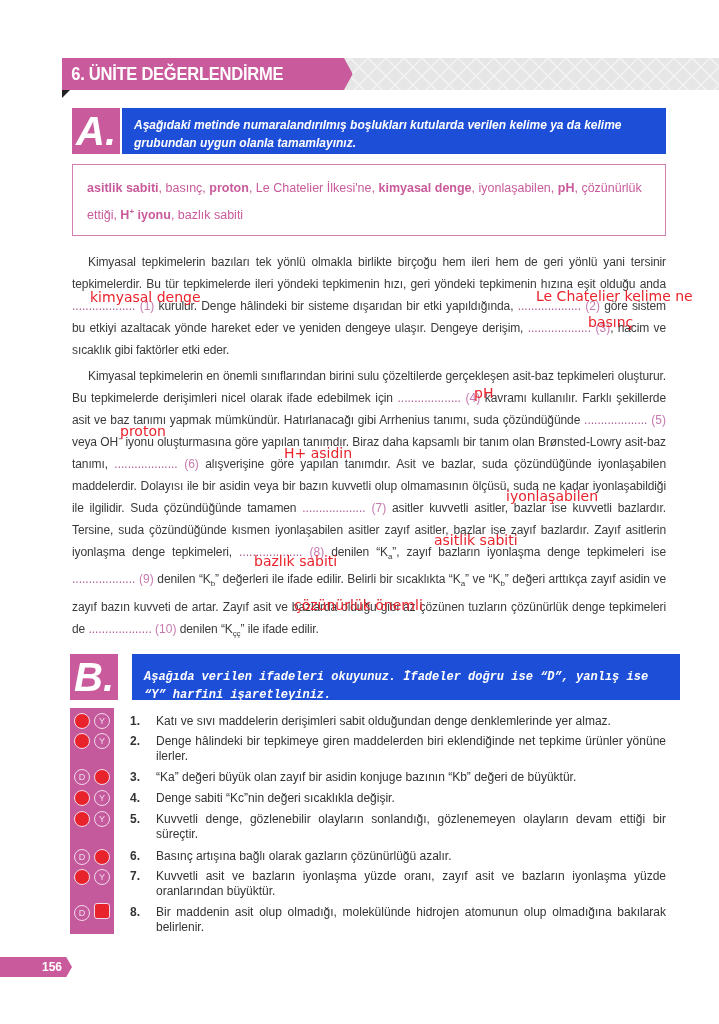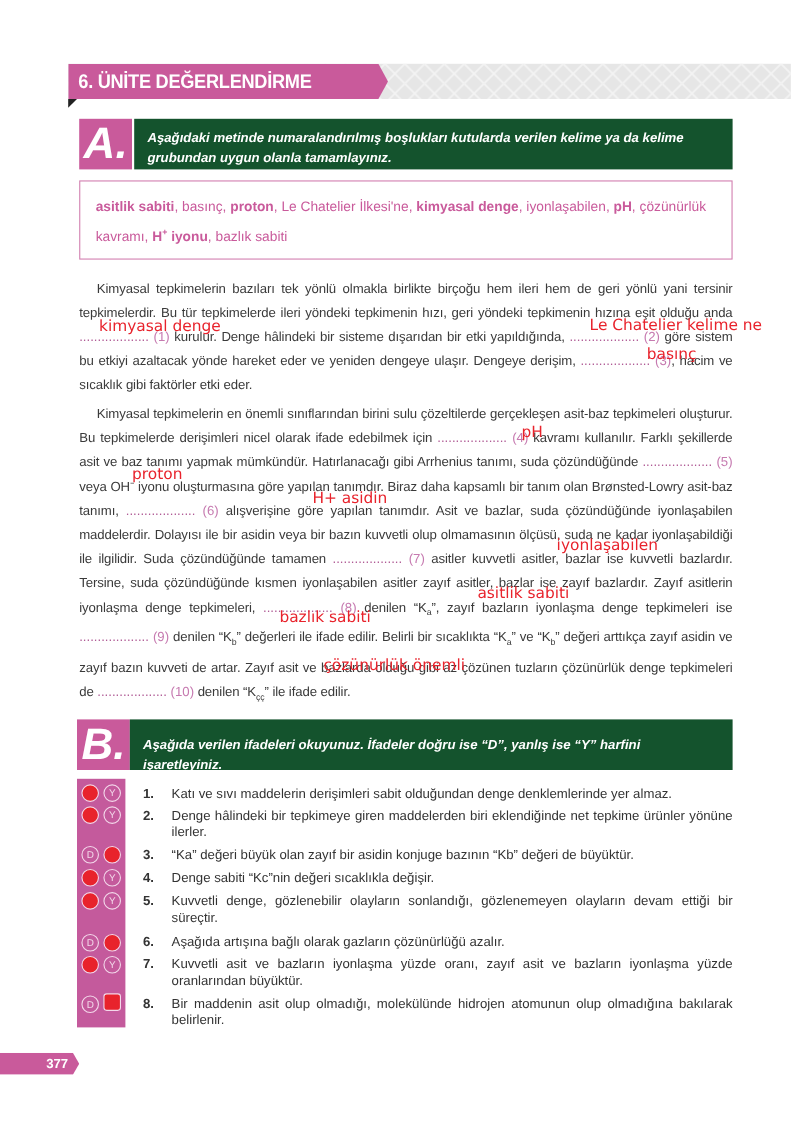--- a/index.html
+++ b/index.html
@@ -25,21 +25,21 @@
   }
   .header-fold {
     position: absolute; left: 62px; top: 90px; width: 0; height: 0;
     border-top: 8px solid #222; border-right: 8px solid transparent;
   }
   .sec-label {
     position: absolute; width: 48px; background: #c95a9b; color: #fff;
     font-weight: bold; font-style: italic; font-size: 40px; text-align: center;
   }
   .sec-bar {
-    position: absolute; background: #14532d; color: #fff;
+    position: absolute; background: #1d4ed8; color: #fff;
     font-weight: bold; font-style: italic; font-size: 12px; line-height: 18px;
     padding: 8px 12px;
   }
   .word-box {
     position: absolute; left: 72px; top: 164px; width: 594px; height: 72px;
     border: 1.5px solid #d27fb0; padding: 11px 14px;
     font-size: 12.5px; line-height: 24px; color: #c95a9b;
   }
   .word-box b { font-weight: bold; }
   .para {
@@ -81,21 +81,21 @@
 <body>
 
 <div class="header-band"></div>
 <div class="header-title">6. ÜNİTE DEĞERLENDİRME SORULARI</div>
 <div class="header-fold"></div>
 
 <div class="sec-label" style="left:72px; top:108px; height:46px; line-height:46px;">A.</div>
 <div class="sec-bar" style="left:122px; top:108px; width:544px; height:46px;">Aşağıdaki metinde numaralandırılmış boşlukları kutularda verilen kelime ya da kelime grubundan uygun olanla tamamlayınız.</div>
 
 <div class="word-box">
-  <b>asitlik sabiti</b><span>, </span><span>basınç</span><span>, </span><b>proton</b><span>, </span><span>Le Chatelier İlkesi'ne</span><span>, </span><b>kimyasal denge</b><span>, </span><span>iyonlaşabilen</span><span>, </span><b>pH</b><span>, </span><span>çözünürlük</span> <span>kavramı</span><span>, </span><b>H<sup>+</sup> <span>iyonu</span></b><span>, </span><span>bazlık sabiti</span>
+  <b>asitlik sabiti</b><span>, </span><span>basınç</span><span>, </span><b>proton</b><span>, </span><span>Le Chatelier İlkesi'ne</span><span>, </span><b>kimyasal denge</b><span>, </span><span>iyonlaşabilen</span><span>, </span><b>pH</b><span>, </span><span>çözünürlük</span> <span>ettiği</span><span>, </span><b>H<sup>+</sup> <span>iyonu</span></b><span>, </span><span>bazlık sabiti</span>
 </div>
 
 <div class="para" style="top:251px;">
   <span class="indent"></span><span>Kimyasal tepkimelerin bazıları tek yönlü olmakla birlikte birçoğu hem ileri hem de geri yönlü yani tersinir tepkimelerdir. Bu tür tepkimelerde ileri yöndeki tepkimenin hızı, geri yöndeki tepkimenin hızına eşit olduğu anda </span><span class="blank"><span>...................</span> <span class="num">(1)</span></span><span> kurulur. Denge hâlindeki bir sisteme dışarıdan bir etki yapıldığında, </span><span class="blank"><span>...................</span> <span class="num">(2)</span></span><span> göre sistem bu etkiyi azaltacak yönde hareket eder ve yeniden dengeye ulaşır. Dengeye derişim, </span><span class="blank"><span>...................</span> <span class="num">(3)</span></span><span>, hacim ve sıcaklık gibi faktörler etki eder.</span>
 </div>
 
 <div class="para" style="top:365px;">
   <span class="indent"></span><span>Kimyasal tepkimelerin en önemli sınıflarından birini sulu çözeltilerde gerçekleşen asit-baz tepkimeleri oluşturur. Bu tepkimelerde derişimleri nicel olarak ifade edebilmek için </span><span class="blank"><span>...................</span> <span class="num">(4)</span></span><span> kavramı kullanılır. Farklı şekillerde asit ve baz tanımı yapmak mümkündür. Hatırlanacağı gibi Arrhenius tanımı, suda çözündüğünde </span><span class="blank"><span>...................</span> <span class="num">(5)</span></span><span> veya OH⁻ iyonu oluşturmasına göre yapılan tanımdır. Biraz daha kapsamlı bir tanım olan Brønsted-Lowry asit-baz tanımı, </span><span class="blank"><span>...................</span> <span class="num">(6)</span></span><span> alışverişine göre yapılan tanımdır. Asit ve bazlar, suda çözündüğünde iyonlaşabilen maddelerdir. Dolayısı ile bir asidin veya bir bazın kuvvetli olup olmamasının ölçüsü, suda ne kadar iyonlaşabildiği ile ilgilidir. Suda çözündüğünde tamamen </span><span class="blank"><span>...................</span> <span class="num">(7)</span></span><span> asitler kuvvetli asitler, bazlar ise kuvvetli bazlardır. Tersine, suda çözündüğünde kısmen iyonlaşabilen asitler zayıf asitler, bazlar ise zayıf bazlardır. Zayıf asitlerin iyonlaşma denge tepkimeleri, </span><span class="blank"><span>...................</span> <span class="num">(8)</span></span><span> denilen “K</span><sub>a</sub><span>”, zayıf bazların iyonlaşma denge tepkimeleri ise </span><span class="blank"><span>...................</span> <span class="num">(9)</span></span><span> denilen “K</span><sub>b</sub><span>” değerleri ile ifade edilir. Belirli bir sıcaklıkta “K</span><sub>a</sub><span>” ve “K</span><sub>b</sub><span>” değeri arttıkça zayıf asidin ve zayıf bazın kuvveti de artar. Zayıf asit ve bazlarda olduğu gibi az çözünen tuzların çözünürlük denge tepkimeleri de </span><span class="blank"><span>...................</span> <span class="num">(10)</span></span><span> denilen “K</span><sub>çç</sub><span>” ile ifade edilir.</span>
 </div>
 
@@ -104,21 +104,21 @@
 <div class="hand" style="left:588px; top:315px;">basınç</div>
 <div class="hand" style="left:474px; top:386px;">pH</div>
 <div class="hand" style="left:120px; top:424px;">proton</div>
 <div class="hand" style="left:284px; top:446px;">H+ asidin</div>
 <div class="hand" style="left:506px; top:489px;">iyonlaşabilen</div>
 <div class="hand" style="left:434px; top:533px;">asitlik sabiti</div>
 <div class="hand" style="left:254px; top:554px;">bazlık sabiti</div>
 <div class="hand" style="left:294px; top:598px;">çözünürlük önemli</div>
 
 <div class="sec-label" style="left:70px; top:654px; height:46px; line-height:46px;">B.</div>
-<div class="sec-bar" style="left:118px; top:654px; width:548px; height:46px; padding-top:14px;">Aşağıda verilen ifadeleri okuyunuz. İfadeler doğru ise “D”, yanlış ise “Y” harfini işaretleyiniz.</div>
+<div class="sec-bar" style="left:132px; top:654px; width:548px; height:46px; padding-top:14px;font-family:Liberation Mono, monospace;">Aşağıda verilen ifadeleri okuyunuz. İfadeler doğru ise “D”, yanlış ise “Y” harfini işaretleyiniz.</div>
 
 <div class="answer-col">
 
   <div class="mark" style="left:4px; top:5px;"></div>
   <div class="circle" style="left:24px; top:5px;">Y</div>
 
   <div class="mark" style="left:4px; top:25px;"></div>
   <div class="circle" style="left:24px; top:25px;">Y</div>
 
   <div class="circle" style="left:4px; top:61px;">D</div>
@@ -155,24 +155,24 @@
 <div class="stmt" style="top:791px;">
     <span class="n">4.</span>
     <span class="t">Denge sabiti “Kc”nin değeri sıcaklıkla değişir.</span>
   </div>
 <div class="stmt" style="top:812px;">
     <span class="n">5.</span>
     <span class="t">Kuvvetli denge, gözlenebilir olayların sonlandığı, gözlenemeyen olayların devam ettiği bir süreçtir.</span>
   </div>
 <div class="stmt" style="top:849px;">
     <span class="n">6.</span>
-    <span class="t">Aşağıda artışına bağlı olarak gazların çözünürlüğü azalır.</span>
+    <span class="t">Basınç artışına bağlı olarak gazların çözünürlüğü azalır.</span>
   </div>
 <div class="stmt" style="top:869px;">
     <span class="n">7.</span>
     <span class="t">Kuvvetli asit ve bazların iyonlaşma yüzde oranı, zayıf asit ve bazların iyonlaşma yüzde oranlarından büyüktür.</span>
   </div>
 <div class="stmt" style="top:905px;">
     <span class="n">8.</span>
     <span class="t">Bir maddenin asit olup olmadığı, molekülünde hidrojen atomunun olup olmadığına bakılarak belirlenir.</span>
   </div>
 
-<div class="page-tab">377</div>
+<div class="page-tab">156</div>
 
 </body></html>

